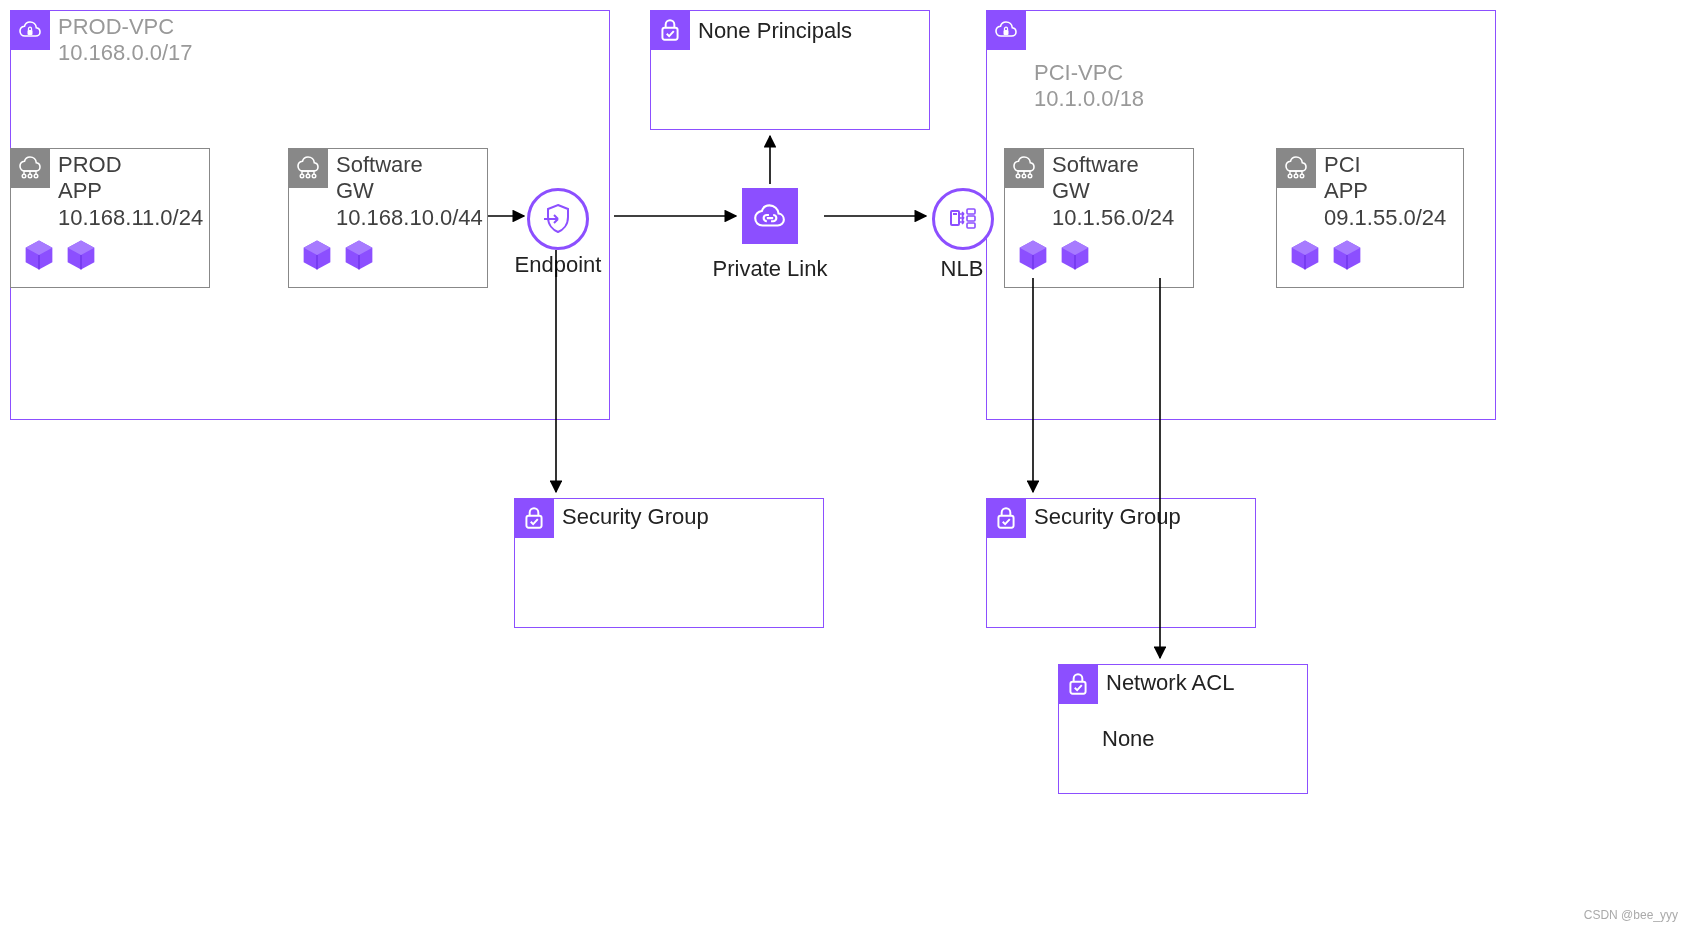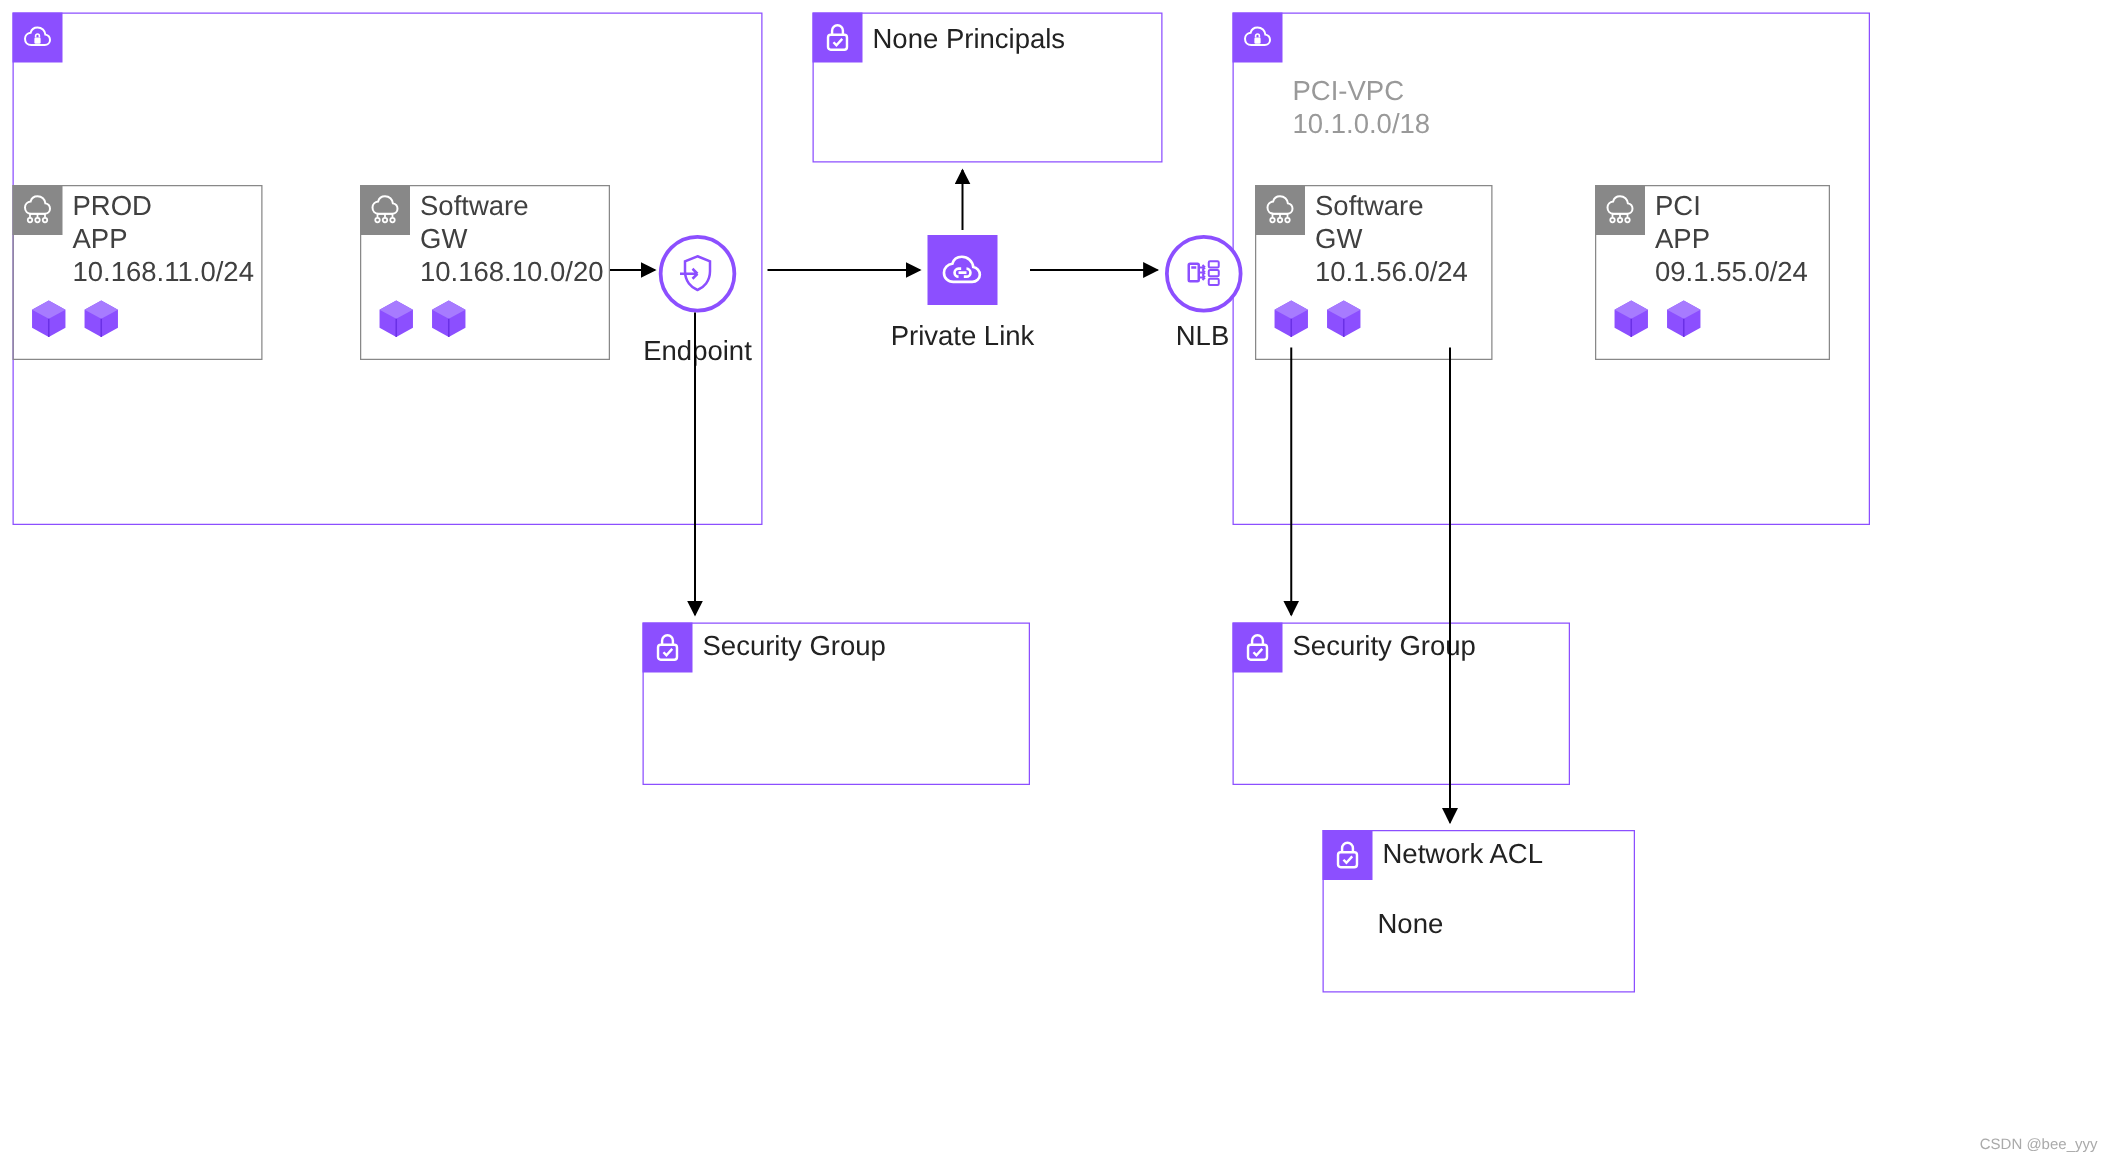--- a/index.html
+++ b/index.html
@@ -74,20 +74,23 @@
     </marker>
   </defs>
 </svg>
 
 <div class="box vpc" style="left:10px;top:10px;width:600px;height:410px;"></div>
 <div class="badge" style="left:10px;top:10px;">
       <svg viewBox="0 0 26 22">
         <use href="#cloud-lock"></use>
       </svg>
     </div>
+<div class="lbl gray" style="left:58px;top:14px;">
+  <span>PROD-VPC</span><br><span>10.168.0.0/17</span>
+</div>
 
 <div class="box vpc" style="left:986px;top:10px;width:510px;height:410px;"></div>
 <div class="badge" style="left:986px;top:10px;">
       <svg viewBox="0 0 26 22">
         <use href="#cloud-lock"></use>
       </svg>
     </div>
 <div class="lbl gray" style="left:1034px;top:14px;margin-top:46px;">
   <span>PCI-VPC</span><br><span>10.1.0.0/18</span>
 </div>
@@ -110,21 +113,21 @@
       </svg>
 </div>
 
 <div class="box subnet" style="left:288px;top:148px;width:200px;height:140px;"></div>
 <div class="badge gray" style="left:288px;top:148px;">
       <svg viewBox="0 0 26 24">
         <use href="#cloud-net"></use>
       </svg>
     </div>
 <div class="lbl mid" style="left:336px;top:152px;">
-  <span>Software</span><br><span>GW</span><br><span>10.168.10.0/20</span>
+  <span>Software</span><br><span>GW</span><br><span>10.168.10.0/44</span>
 </div>
 <div class="instpair" style="left:300px;top:236px;">
   <svg width="34" height="38" viewBox="0 0 28 28">
         <use href="#instance"></use>
       </svg>
   <svg width="34" height="38" viewBox="0 0 28 28">
         <use href="#instance"></use>
       </svg>
 </div>
 
@@ -164,21 +167,21 @@
       </svg>
 </div>
 
 <div class="node" style="left:527px;top:188px;">
   <div class="ring">
         <svg viewBox="0 0 36 36">
           <use href="#shield-in"></use>
         </svg>
       </div>
 </div>
-<div class="nodelabel" style="left:488px;top:268px;">Endpoint</div>
+<div class="nodelabel" style="left:488px;top:252px;">Endpoint</div>
 
 <div class="node" style="left:742px;top:188px;">
   <div class="sq">
         <svg viewBox="0 0 34 28">
           <use href="#link-cloud"></use>
         </svg>
       </div>
 </div>
 <div class="nodelabel" style="left:700px;top:256px;">Private Link</div>
 

